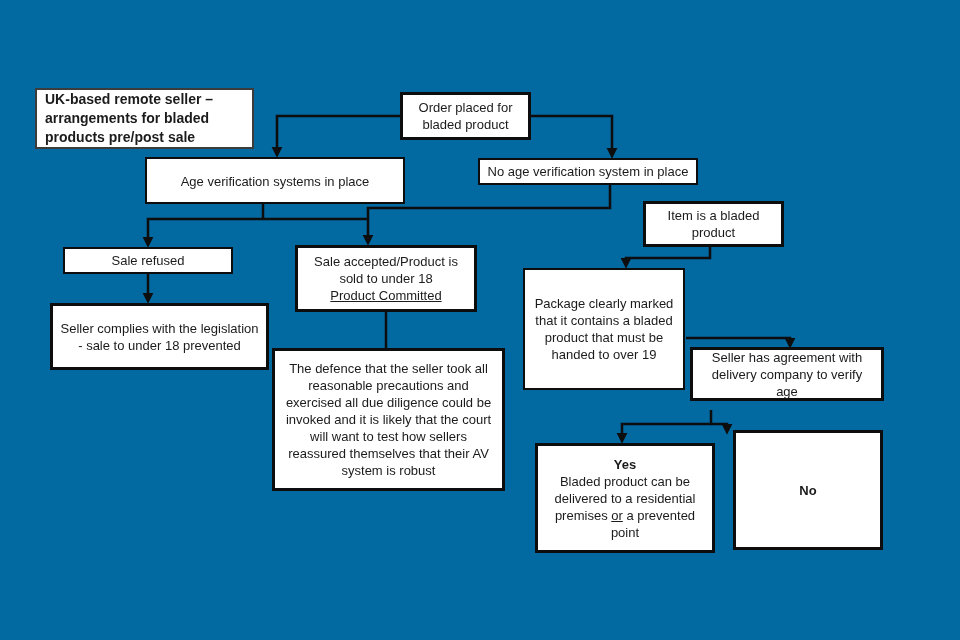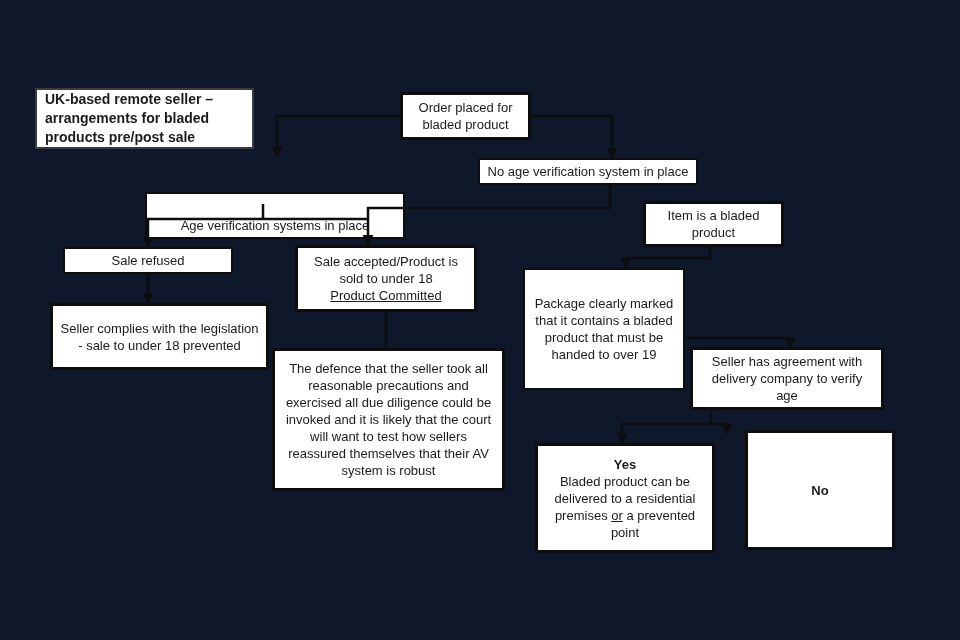--- a/index.html
+++ b/index.html
@@ -1,19 +1,19 @@
 <!DOCTYPE html>
 <html><head>
 <meta charset="utf-8">
 <style>
   html,body{margin:0;padding:0;background:#ffffff;}
   #canvas{
     position:relative;
     width:960px;height:640px;
-    background:#0f172a;
+    background:#0369a1;
     font-family:"Liberation Sans", sans-serif;
     color:#1b1b1b;
     overflow:hidden;
   }
   .box{
     position:absolute;
     box-sizing:border-box;
     background:#ffffff;
     border:2.5px solid #0d0d0d;
     display:flex;
@@ -30,31 +30,31 @@
   .und{text-decoration:underline;}
 
   #title-box{
     left:35px;top:88px;width:219px;height:61px;
     border:2px solid #3c3c3c;
     font-weight:bold;font-size:14px;line-height:19px;
     text-align:left;justify-content:flex-start;
     padding:4px 10px 4px 8px;
   }
   #order-box{left:400px;top:92px;width:131px;height:48px;}
-  #av-box{left:145px;top:157px;width:260px;height:47px;align-items:flex-end;padding-top:5px;margin-top:35px;}
+  #av-box{left:145px;top:157px;width:260px;height:47px;align-items:center;padding-top:5px;}
   #noav-box{left:478px;top:158px;width:220px;height:27px;padding:2px 4px;justify-content:center;}
   #item-box{left:643px;top:201px;width:141px;height:46px;text-align:center;}
   #refused-box{left:63px;top:247px;width:170px;height:27px;padding:2px 12px;}
   #accepted-box{left:295px;top:245px;width:182px;height:67px;}
   #complies-box{left:50px;top:303px;width:219px;height:67px;}
   #defence-box{left:272px;top:348px;width:233px;height:143px;padding:4px 7px;}
   #package-box{left:523px;top:268px;width:162px;height:122px;}
-  #agreement-box{left:690px;top:347px;width:194px;height:63px;padding:9px 7px;}
+  #agreement-box{left:690px;top:347px;width:194px;height:54px;padding:9px 7px;}
   #yes-box{left:535px;top:443px;width:180px;height:110px;padding:4px 5px;}
-  #no-box{left:733px;top:430px;width:150px;height:120px;padding:4px 5px;margin-left:12px;}
+  #no-box{left:733px;top:430px;width:150px;height:120px;padding:4px 5px;}
 
   #connector-layer{
     position:absolute;left:0;top:0;width:960px;height:640px;
     pointer-events:none;
   }
   #connector-layer path{
     stroke:#0d0d0d;stroke-width:2.5;fill:none;stroke-linejoin:miter;
   }
 </style>
 </head>

